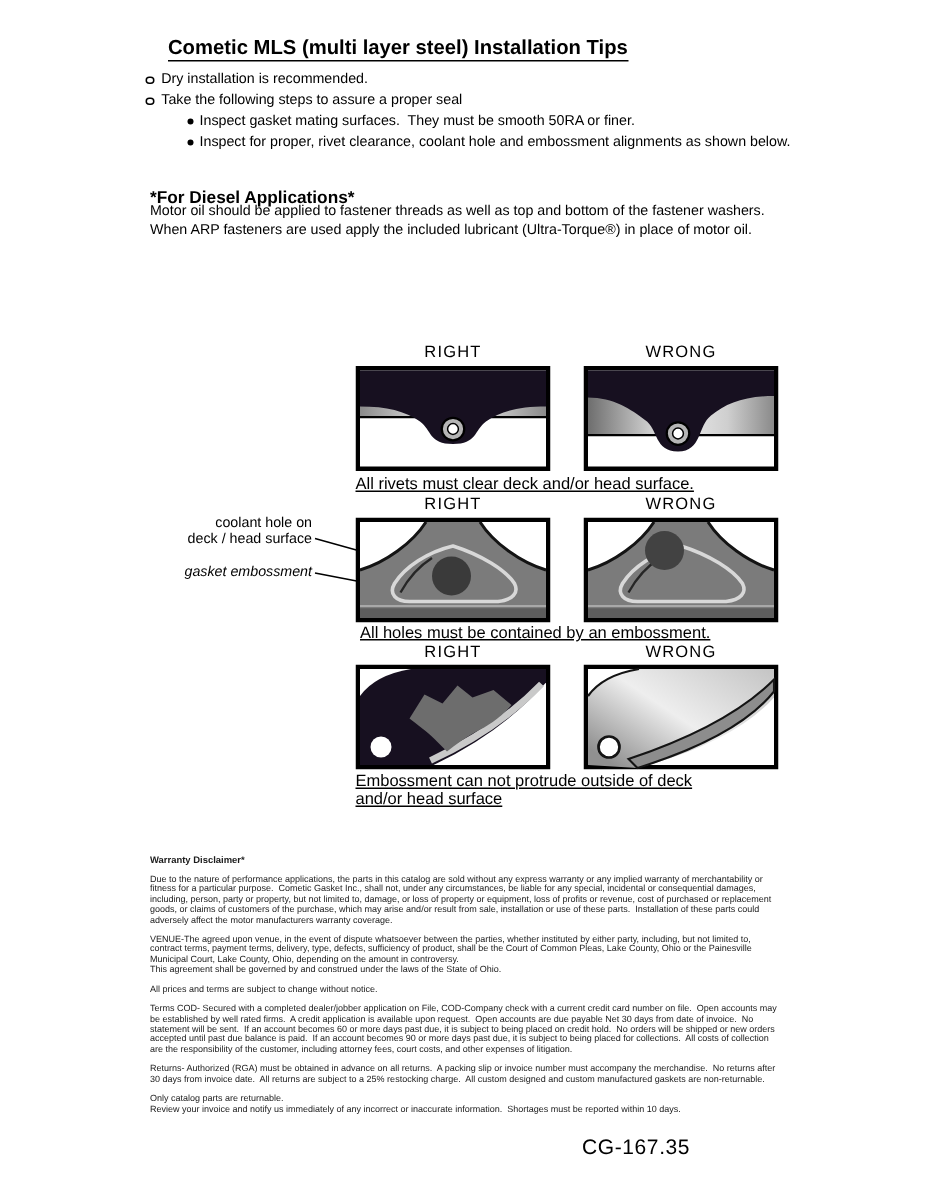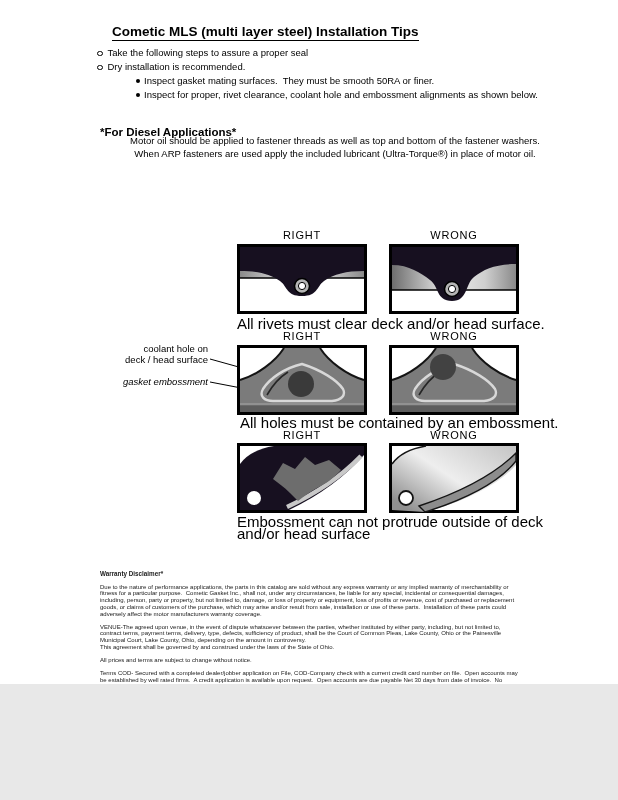--- a/index.html
+++ b/index.html
@@ -1,60 +1,60 @@
 <!DOCTYPE html>
 <html><head>
 <meta charset="utf-8">
 <style>
   html,body{margin:0;padding:0;background:#e8e8e8;}
   .page{
-    position:relative;width:618px;height:684px;background:#ffffff;
+    position:relative;width:618px;height:800px;background:#ffffff;
     font-family:"Liberation Sans","DejaVu Sans",sans-serif;color:#000;
     overflow:hidden;margin:0 auto;
   }
   .abs{position:absolute;}
   .pre{white-space:pre-wrap;}
   .title{
     left:112px;top:24px;font-size:13.5px;font-weight:bold;
     border-bottom:1.5px solid #000;padding-bottom:1px;display:inline-block;
   }
   .bullets{left:97px;top:46px;font-size:9.5px;line-height:14px;width:460px;}
   .b-row{display:flex;align-items:flex-start;}
   .b-ring{flex:0 0 auto;width:3.5px;height:3.5px;border:1px solid #000;border-radius:50%;margin:4.5px 5px 0 0;}
   .b-dot{flex:0 0 auto;width:4px;height:4px;background:#000;border-radius:50%;margin:4.5px 4px 0 0;}
-  .sub{margin-left:39px;}
+  .sub{margin-left:28px;}
   .diesel-h{left:100px;top:116px;font-size:11.5px;font-weight:bold;margin-top:10px;}
   .para{font-size:9.5px;line-height:12.5px;width:470px;}
-  .p1{left:100px;top:135px;text-align:center;}
+  .p1{left:100px;top:135px;}
   .p2{left:100px;top:166px;}
   .note{left:100px;top:207px;font-size:9.5px;}
   .dg-label{width:130px;text-align:center;font-size:11px;letter-spacing:0.8px;}
-  .caption{font-size:15px;line-height:11.5px;}
+  .caption{font-size:11px;line-height:11.5px;text-decoration:underline;}
   .side-label{font-size:9.5px;line-height:11px;text-align:right;width:100px;}
   .legal{left:100px;top:571px;width:421px;font-size:6px;line-height:6.7px;color:#1a1a1a;}
   .legal h4{font-size:6.3px;margin:0 0 6px 0;}
   .legal p{margin:0 0 6.5px 0;}
   .code{left:388px;top:756px;font-size:14px;letter-spacing:0.4px;}
   svg{display:block;}
 </style>
 </head>
 <body>
 
 <div class="page">
 
   <div class="abs title">Cometic MLS (multi layer steel) Installation Tips</div>
 
   <div class="abs bullets">
     <div class="b-row">
       <span class="b-ring"></span>
-      <span class="pre">Take the following steps to assure a proper seal</span>
+      <span class="pre">Dry installation is recommended.</span>
     </div>
     <div class="b-row">
       <span class="b-ring"></span>
-      <span class="pre">Dry installation is recommended.</span>
+      <span class="pre">Take the following steps to assure a proper seal</span>
     </div>
     <div class="b-row sub">
       <span class="b-dot"></span>
       <span class="pre">Inspect gasket mating surfaces.  They must be smooth 50RA or finer.</span>
     </div>
     <div class="b-row sub">
       <span class="b-dot"></span>
       <span class="pre">Inspect for proper, rivet clearance, coolant hole and embossment alignments as shown below.</span>
     </div>
   </div>

